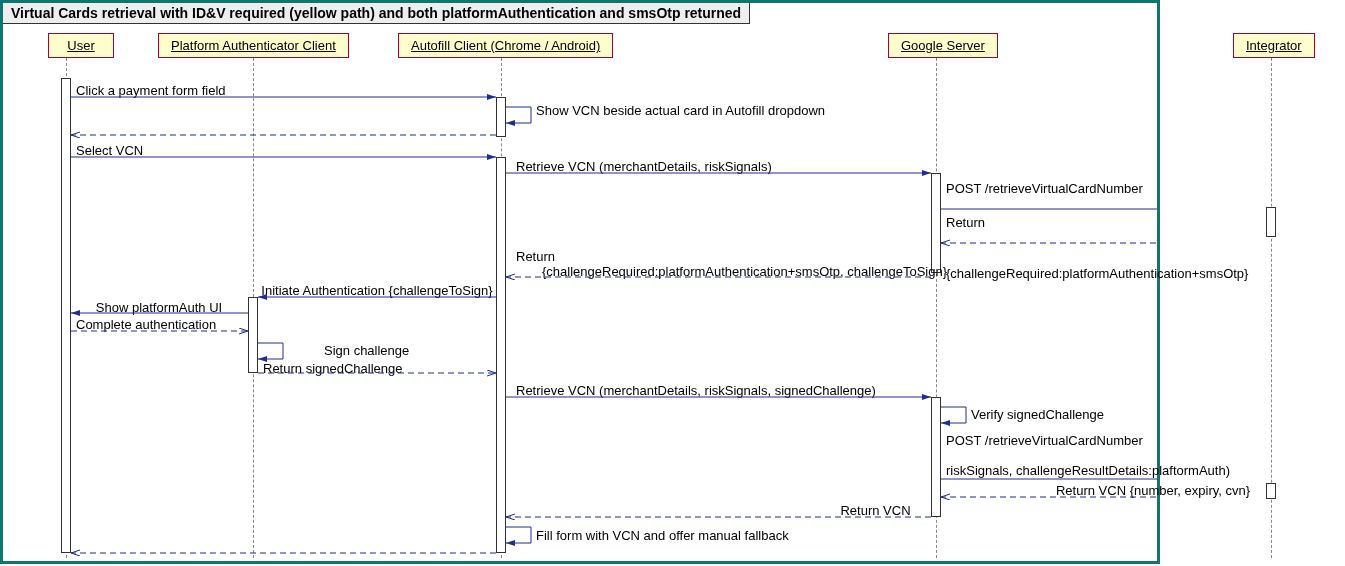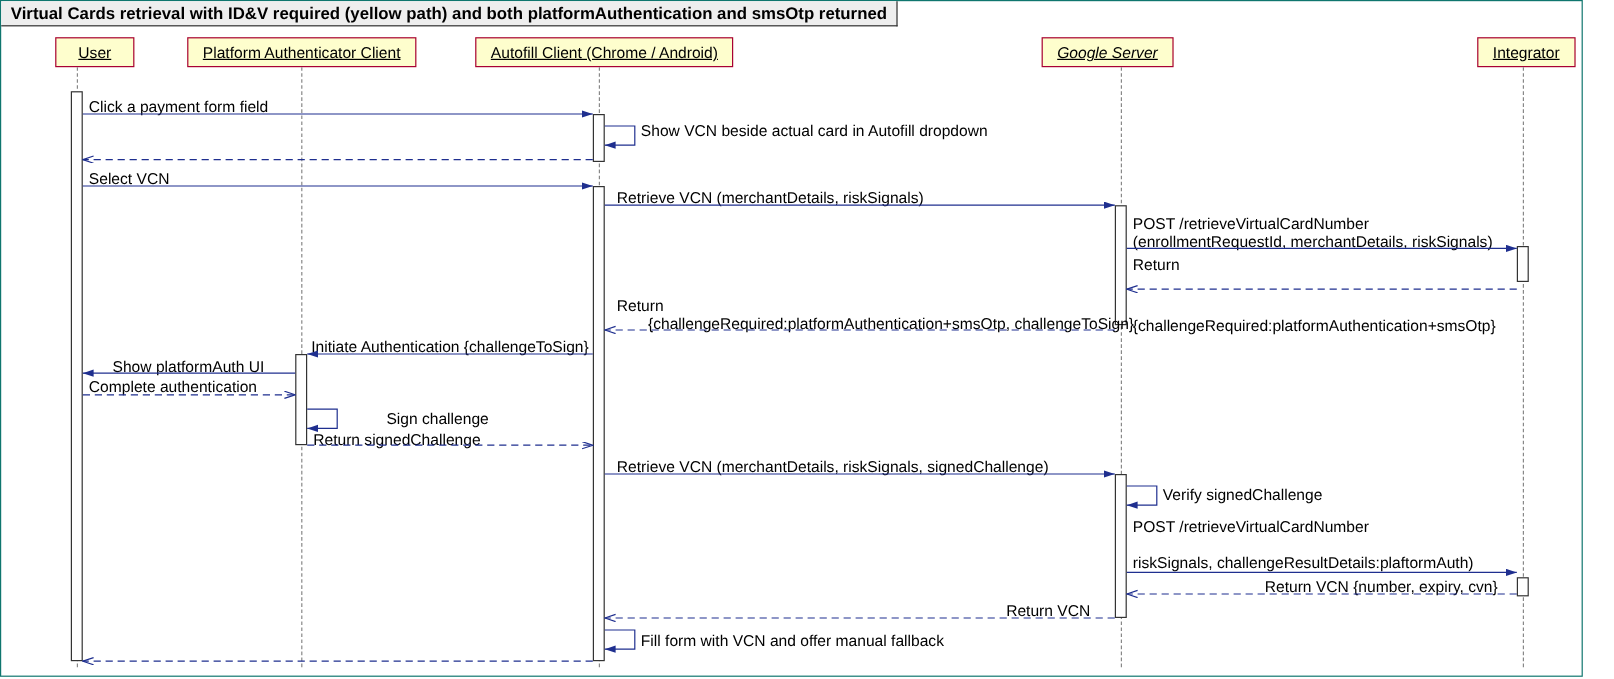--- a/index.html
+++ b/index.html
@@ -4,23 +4,23 @@
 <style>
   body {
     margin: 0;
     padding: 0;
     font-family: Arial, sans-serif;
     font-size: 13px;
     background: #fff;
   }
   .frame {
     position: relative;
-    width: 1319px;
+    width: 1160px;
     height: 564px;
-    border: 1px solid #0f766e;
+    border: 3px solid #0f766e;
     box-sizing: border-box;
   }
   .frame-title {
     position: absolute;
     top: 0;
     left: 0;
     background: #eee;
     font-weight: bold;
     font-size: 14px;
     padding: 2px 8px;
@@ -67,21 +67,21 @@
 </style>
 </head>
 <body>
 
 <div class="frame">
   <div class="frame-title">Virtual Cards retrieval with ID&amp;V required (yellow path) and both platformAuthentication and smsOtp returned</div>
 
   <div class="actor-box" style="left:45px; top:30px;">User</div>
   <div class="actor-box" style="left:155px; top:30px;">Platform Authenticator Client</div>
   <div class="actor-box" style="left:395px; top:30px;">Autofill Client (Chrome / Android)</div>
-  <div class="actor-box" style="left:867px; top:30px;font-style:italic;">Google Server</div>
+  <div class="actor-box" style="left:885px; top:30px;">Google Server</div>
   <div class="actor-box" style="left:1230px; top:30px;">Integrator</div>
 
   <div class="lifeline" style="left:63px; top:55px; height:500px;"></div>
   <div class="lifeline" style="left:250px; top:55px; height:500px;"></div>
   <div class="lifeline" style="left:498px; top:55px; height:500px;"></div>
   <div class="lifeline" style="left:933px; top:55px; height:500px;"></div>
   <div class="lifeline" style="left:1268px; top:55px; height:500px;"></div>
 
   <div class="activation" style="left:58px; top:75px; height:475px;"></div>
   <div class="activation" style="left:493px; top:94px; height:40px;"></div>
@@ -91,21 +91,20 @@
   <div class="activation" style="left:245px; top:294px; height:76px;"></div>
   <div class="activation" style="left:928px; top:394px; height:120px;"></div>
   <div class="activation" style="left:1263px; top:480px; height:16px;"></div>
 
   <div class="msg-label" style="left:73px; top:80px;">Click a payment form field</div>
   <div class="msg-label" style="left:533px; top:100px;">Show VCN beside actual card in Autofill dropdown</div>
   <div class="msg-label" style="left:73px; top:140px;">Select VCN</div>
   <div class="msg-label" style="left:513px; top:156px;">Retrieve VCN (merchantDetails, riskSignals)</div>
 
   <div class="msg-label" style="left:943px; top:178px;">POST /retrieveVirtualCardNumber</div>
-  <div class="msg-label" style="left:943px; top:193px;">(enrollmentRequestId, merchantDetails, riskSignals)</div>
 
   <div class="msg-label" style="left:943px; top:212px;">Return</div>
   <div class="msg-label" style="left:943px; top:227px;margin-top:36px;">{challengeRequired:platformAuthentication+smsOtp}</div>
 
   <div class="msg-label" style="left:513px; top:246px;">Return</div>
   <div class="msg-label" style="left:539px; top:261px;">{challengeRequired:platformAuthentication+smsOtp, challengeToSign}</div>
 
   <div class="msg-label right" style="left:258px; top:280px; width:232px;">Initiate Authentication {challengeToSign}</div>
   <div class="msg-label right" style="left:70px; top:297px; width:172px;">Show platformAuth UI</div>
   <div class="msg-label" style="left:73px; top:314px;">Complete authentication</div>

